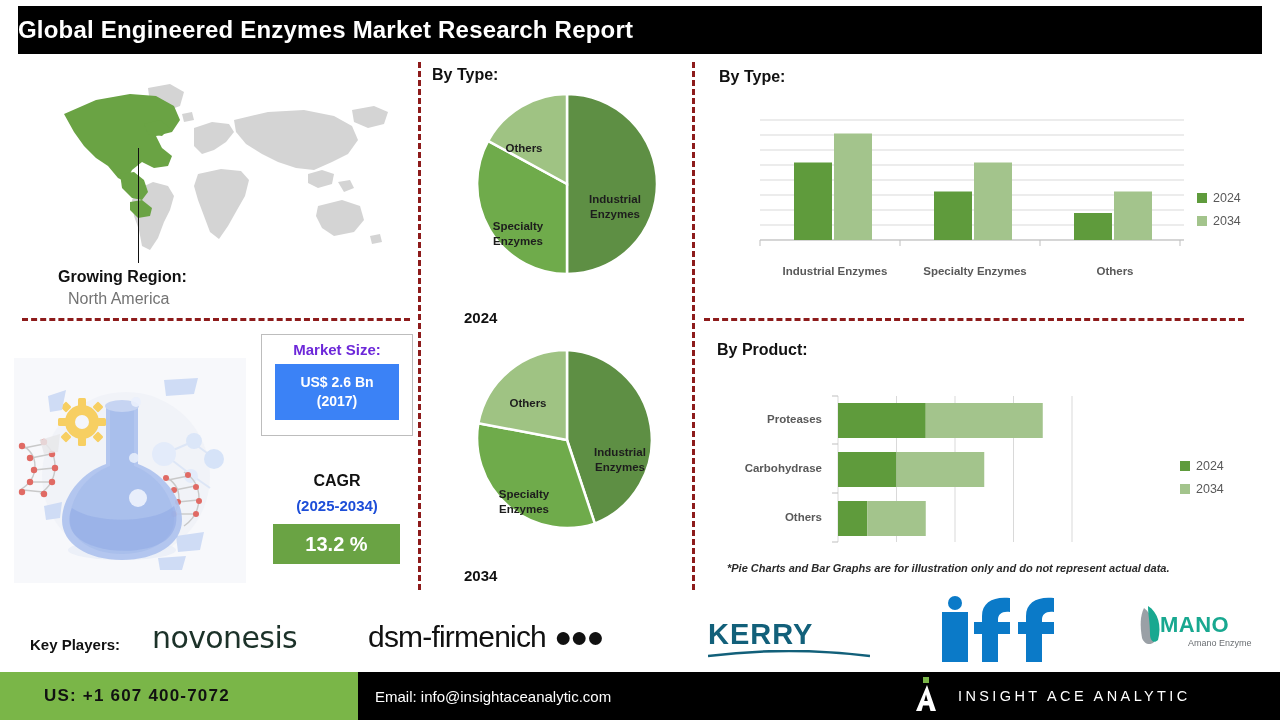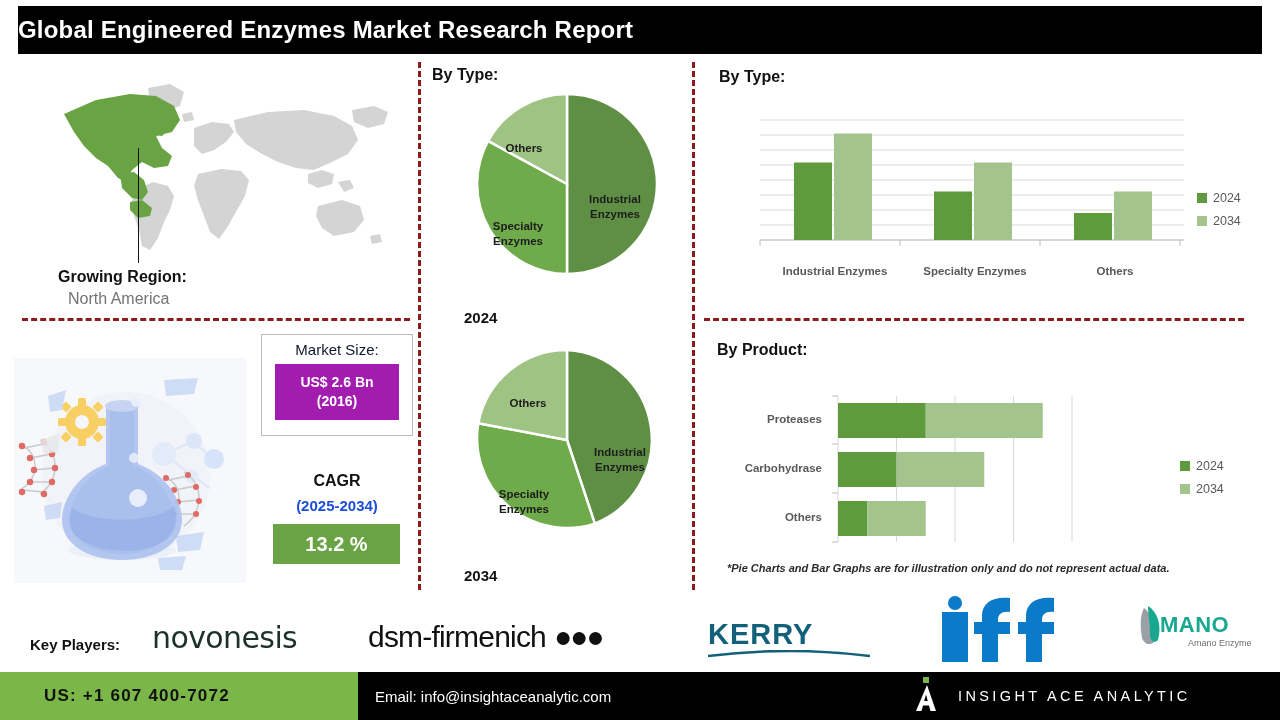--- a/index.html
+++ b/index.html
@@ -60,23 +60,23 @@
   }
   .flask-svg { width: 100%; height: 100%; }
 
   
   .market-box {
     position: absolute; left: 261px; top: 334px; width: 152px; height: 102px;
     border: 1px solid #bdbdbd; background:#fff;
     display:flex; flex-direction:column; align-items:center; justify-content:flex-start;
     padding-top: 6px;
   }
-  .market-title { font-size: 15px; font-weight: normal; color:#0f172a; }
+  .market-title { font-size: 15px; font-weight: bold; color:#6d28d9; }
   .market-chip {
-    margin-top: 6px; width: 124px; height: 56px; background: #a21caf; color:#fff;
+    margin-top: 6px; width: 124px; height: 56px; background: #3b82f6; color:#fff;
     display:flex; flex-direction:column; align-items:center; justify-content:center;
     font-size: 14px; font-weight: bold; line-height: 19px; text-align:center;
   }
 
   
   .cagr-title {
     position: absolute; left: 261px; top: 472px; width: 152px; text-align:center;
     font-size: 16px; font-weight: bold; color:#111;
   }
   .cagr-period {
@@ -318,21 +318,21 @@
       <circle cx="122" cy="44" r="5" fill="#eaf0fc" opacity=".9"></circle>
       <circle cx="120" cy="100" r="5" fill="#eaf0fc" opacity=".85"></circle>
       <circle cx="124" cy="140" r="9" fill="#eef3fd" opacity=".9"></circle>
     </svg>
   </div>
 
   <div class="market-box">
     <div class="market-title">Market Size:</div>
     <div class="market-chip">
       <span>US$ 2.6 Bn</span>
-      <span>(2016)</span>
+      <span>(2017)</span>
     </div>
   </div>
 
   <div class="cagr-title">CAGR</div>
   <div class="cagr-period">(2025-2034)</div>
   <div class="cagr-chip">13.2 %</div>
 
   <div class="mid-title" style="left:432px; top:66px;">By Type:</div>
 
   <svg class="pie-svg" style="left:472px; top:89px;" width="190" height="190" viewBox="0 0 190 190">

